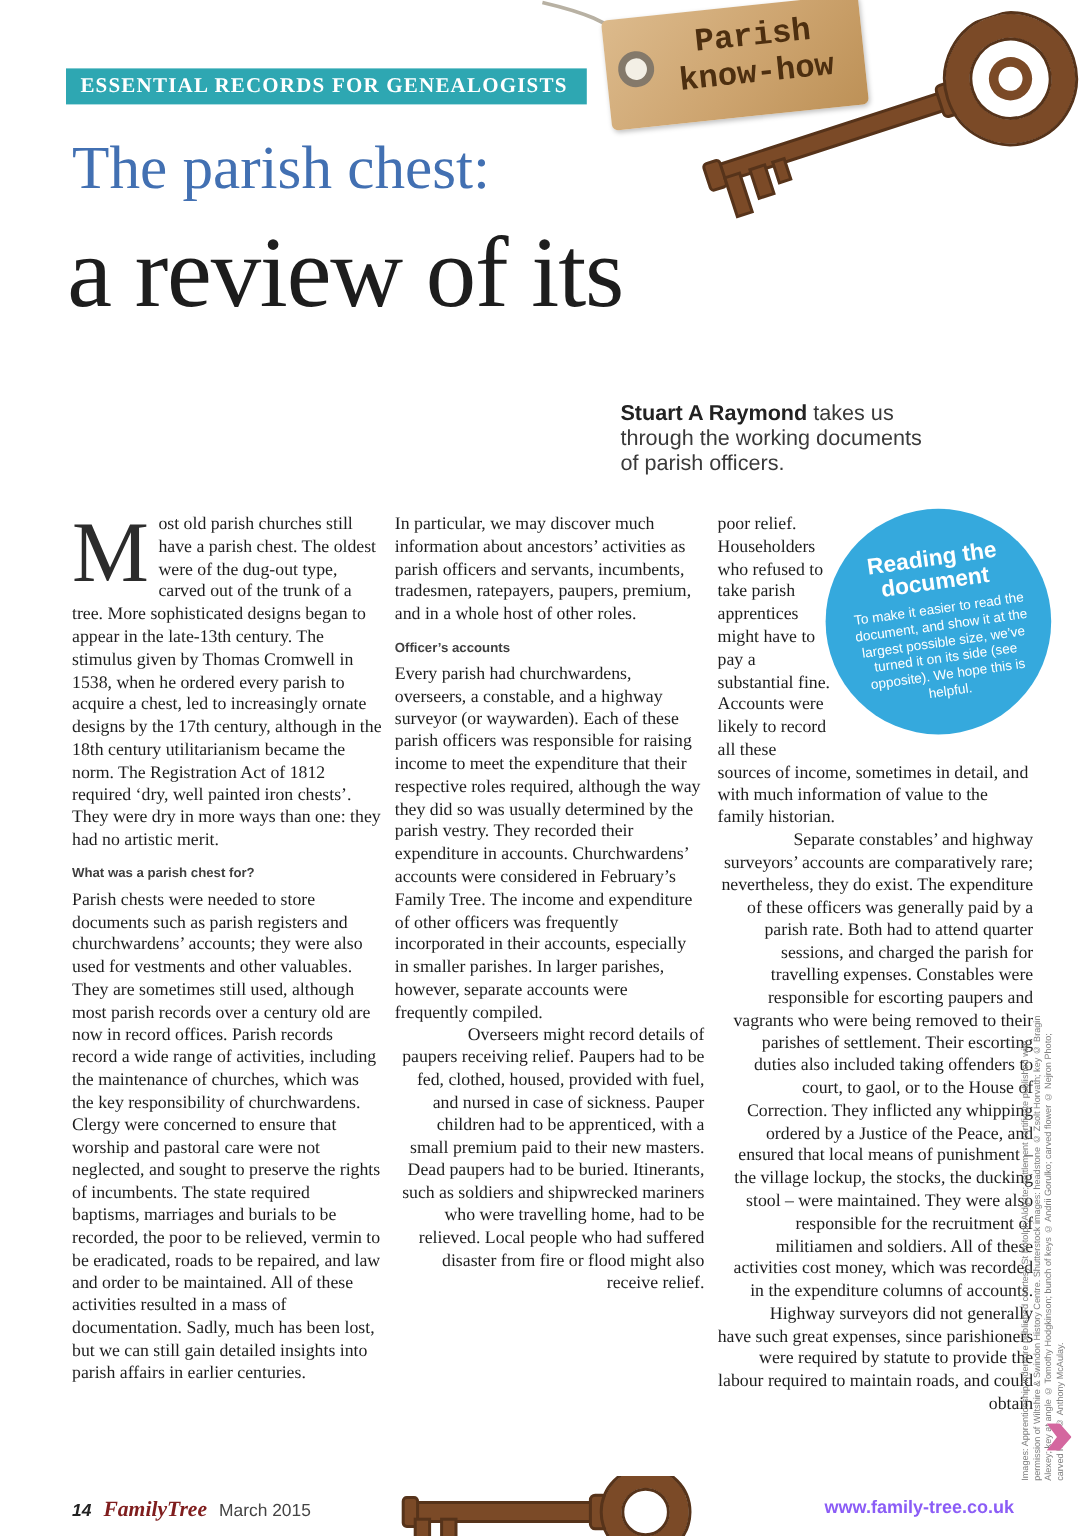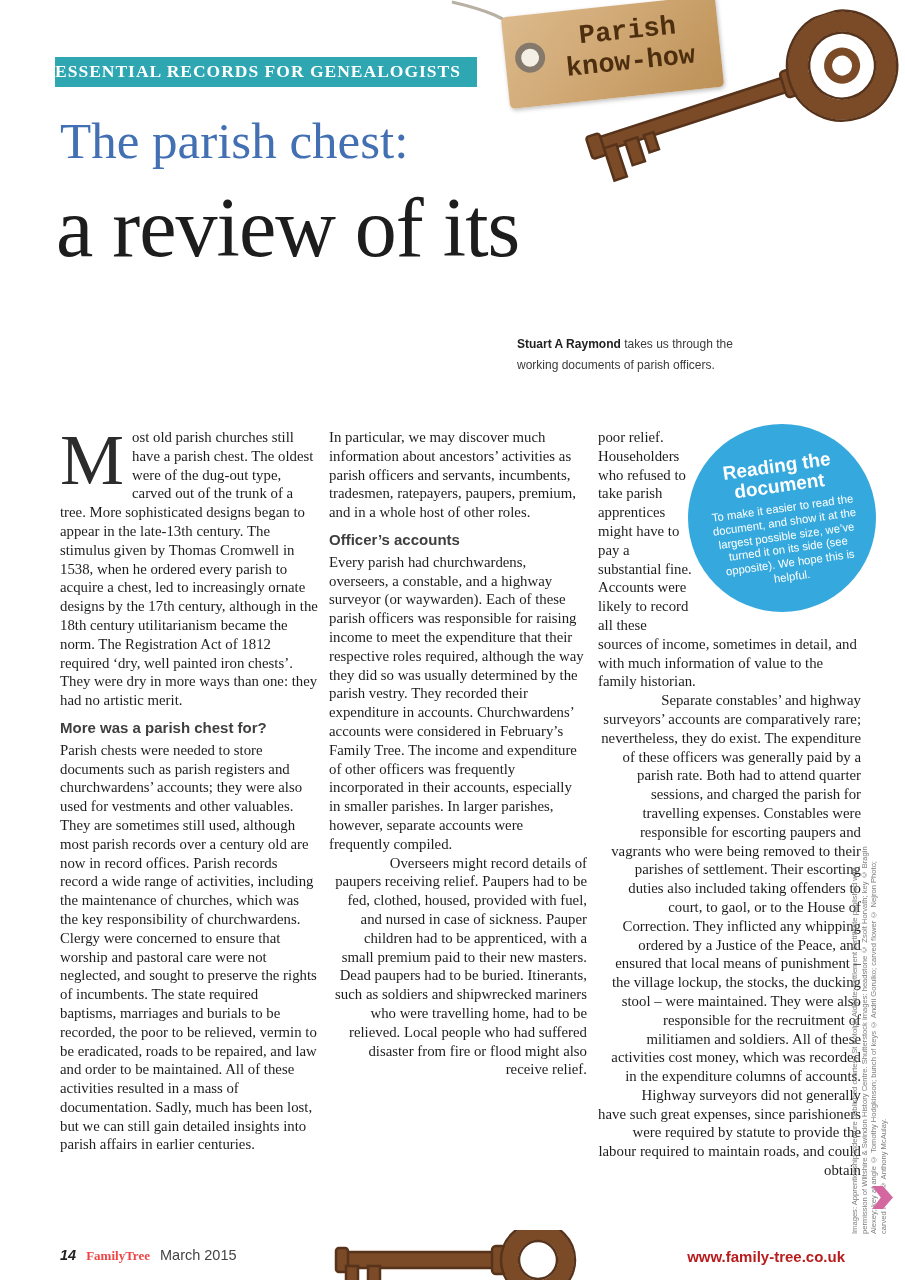--- a/index.html
+++ b/index.html
@@ -2,21 +2,21 @@
 <html><head>
 <meta charset="utf-8">
 <style>
   html,body{margin:0;padding:0;}
   body{width:905px;height:1280px;background:#ffffff;font-family:"Liberation Serif",serif;}
   .page{position:relative;width:905px;height:1280px;overflow:hidden;background:#ffffff;}
 
   
   .banner{position:absolute;left:55px;top:57px;background:#2ea7b2;color:#ffffff;
     font-family:"Liberation Serif",serif;font-weight:bold;font-size:17.5px;letter-spacing:1px;
-    padding:4px 16px 5px 0;}
+    padding:4px 16px 5px 12px;}
 
   
   .tag{position:absolute;left:505px;top:6px;width:215px;height:92px;
     background:linear-gradient(135deg,#dcba8c 0%,#cda46f 55%,#bd9157 100%);
     transform:rotate(-6deg);border-radius:5px;box-shadow:1px 2px 4px rgba(0,0,0,0.25);}
   .tag .grommet{position:absolute;left:10px;top:28px;width:18px;height:18px;border-radius:50%;
     background:#f3efe5;border:6px solid #84796a;box-sizing:content-box;}
   .tag .tag-text{margin:12px 0 0 34px;text-align:center;
     font-family:"Liberation Mono",monospace;font-weight:bold;color:#4d2f10;
     font-size:27px;line-height:31px;}
@@ -26,33 +26,33 @@
     transform:rotate(-18deg);transform-origin:85% 40%;}
   .key-bottom{position:absolute;left:316px;top:1230px;width:262px;height:72px;}
   .string{position:absolute;left:446px;top:0px;width:120px;height:58px;}
 
   
   .kicker{position:absolute;left:60px;top:116px;font-size:51px;line-height:1;color:#4270b2;}
   .headline1{position:absolute;left:56px;top:186px;font-size:84px;line-height:1;color:#1d1d1d;letter-spacing:-1px;}
   .headline2{position:absolute;left:56px;top:296px;font-size:84px;line-height:1;color:#1d1d1d;letter-spacing:-1px;}
 
   .standfirst{position:absolute;left:517px;top:334px;width:256px;
-    font-family:"Liberation Sans",sans-serif;font-size:12px;line-height:21px;color:#3a3a3a;}
+    font-family:"Liberation Sans",sans-serif;font-size:18px;line-height:21px;color:#3a3a3a;}
   .standfirst b{color:#222;}
 
   
   .col{position:absolute;top:428px;width:258px;height:792px;overflow:hidden;
     font-size:14.8px;line-height:18.8px;color:#1d1d1d;}
   .col1{left:60px;}
   .col2{left:329px;}
   .col3{left:598px;width:263px;}
   .col p{margin:0;}
   .col p.indent{text-indent:13px;text-align:right;}
   .dropcap{float:left;font-size:72px;line-height:58px;padding:3px 8px 0 0;color:#2c2c2c;}
-  .subhead{font-family:"Liberation Sans",sans-serif;font-weight:bold;font-size:15px;
+  .subhead{font-family:"Liberation Sans",sans-serif;font-weight:bold;font-size:11px;
     color:#3f3f3f;margin:9px 0 3px 0;}
 
   
   .callout-spacer{float:right;width:168px;height:202px;}
   .callout{position:absolute;left:688px;top:424px;width:188px;height:188px;border-radius:50%;
     background:#35a9dd;color:#ffffff;font-family:"Liberation Sans",sans-serif;}
   .callout-inner{transform:rotate(-8deg);padding:32px 20px 0 20px;text-align:center;}
   .callout-title{font-weight:bold;font-size:19px;line-height:20px;margin-bottom:6px;}
   .callout-body{font-size:11.3px;line-height:13.8px;}
 
@@ -62,25 +62,25 @@
     font-family:"Liberation Sans",sans-serif;font-size:7.6px;line-height:9.6px;color:#7d7d7d;}
 
   
   .next-arrow{position:absolute;left:872px;top:1186px;width:21px;height:23px;background:#d4679f;
     clip-path:polygon(0 0,52% 0,100% 50%,52% 100%,0 100%,42% 50%);}
 
   
   .footer-left{position:absolute;left:60px;top:1247px;font-family:"Liberation Sans",sans-serif;
     font-size:14.5px;color:#333;}
   .page-num{font-weight:bold;color:#222;margin-right:6px;font-style:italic;}
-  .mag-logo{font-family:"Liberation Serif",serif;font-weight:bold;
-    font-size:13px;color:#ef4444;margin-right:6px;}
+  .mag-logo{font-family:"Liberation Serif",serif;font-style:italic;font-weight:bold;
+    font-size:18px;color:#7f1d1d;margin-right:6px;}
   .footer-date{color:#444;}
   .footer-right{position:absolute;right:60px;top:1248px;font-family:"Liberation Sans",sans-serif;
-    font-weight:bold;font-size:15px;color:#b91c1c;margin-left:31px;}
+    font-weight:bold;font-size:15px;color:#8b5cf6;margin-left:31px;}
 </style>
 </head>
 <body>
 
 <div class="page">
 
   <div class="banner">ESSENTIAL RECORDS FOR GENEALOGISTS</div>
 
   <svg class="string" viewBox="0 0 120 58">
     <path d="M6 2 C 40 10, 62 18, 76 34" fill="none" stroke="#b8b1a3" stroke-width="3"></path>
@@ -115,21 +115,21 @@
 
   <div class="standfirst">
     <b>Stuart A Raymond</b>
     <span>takes us through the working documents of parish officers.</span>
   </div>
 
   <div class="col col1">
     <p>
       <span class="dropcap">M</span><span>ost old parish churches still have a parish chest. The oldest were of the dug-out type, carved out of the trunk of a tree. More sophisticated designs began to appear in the late-13th century. The stimulus given by Thomas Cromwell in 1538, when he ordered every parish to acquire a chest, led to increasingly ornate designs by the 17th century, although in the 18th century utilitarianism became the norm. The Registration Act of 1812 required ‘dry, well painted iron chests’. They were dry in more ways than one: they had no artistic merit.</span>
     </p>
-    <div class="subhead">More was a parish chest for?</div>
+    <div class="subhead">What was a parish chest for?</div>
     <p>Parish chests were needed to store documents such as parish registers and churchwardens’ accounts; they were also used for vestments and other valuables. They are sometimes still used, although most parish records over a century old are now in record offices. Parish records record a wide range of activities, including the maintenance of churches, which was the key responsibility of churchwardens. Clergy were concerned to ensure that worship and pastoral care were not neglected, and sought to preserve the rights of incumbents. The state required baptisms, marriages and burials to be recorded, the poor to be relieved, vermin to be eradicated, roads to be repaired, and law and order to be maintained. All of these activities resulted in a mass of documentation. Sadly, much has been lost, but we can still gain detailed insights into parish affairs in earlier centuries.</p>
   </div>
 
   <div class="col col2">
     <p>In particular, we may discover much information about ancestors’ activities as parish officers and servants, incumbents, tradesmen, ratepayers, paupers, premium, and in a whole host of other roles.</p>
     <div class="subhead">Officer’s accounts</div>
     <p>Every parish had churchwardens, overseers, a constable, and a highway surveyor (or waywarden). Each of these parish officers was responsible for raising income to meet the expenditure that their respective roles required, although the way they did so was usually determined by the parish vestry. They recorded their expenditure in accounts. Churchwardens’ accounts were considered in February’s Family Tree. The income and expenditure of other officers was frequently incorporated in their accounts, especially in smaller parishes. In larger parishes, however, separate accounts were frequently compiled.</p>
     <p class="indent">Overseers might record details of paupers receiving relief. Paupers had to be fed, clothed, housed, provided with fuel, and nursed in case of sickness. Pauper children had to be apprenticed, with a small premium paid to their new masters. Dead paupers had to be buried. Itinerants, such as soldiers and shipwrecked mariners who were travelling home, had to be relieved. Local people who had suffered disaster from fire or flood might also receive relief.</p>
   </div>
 

